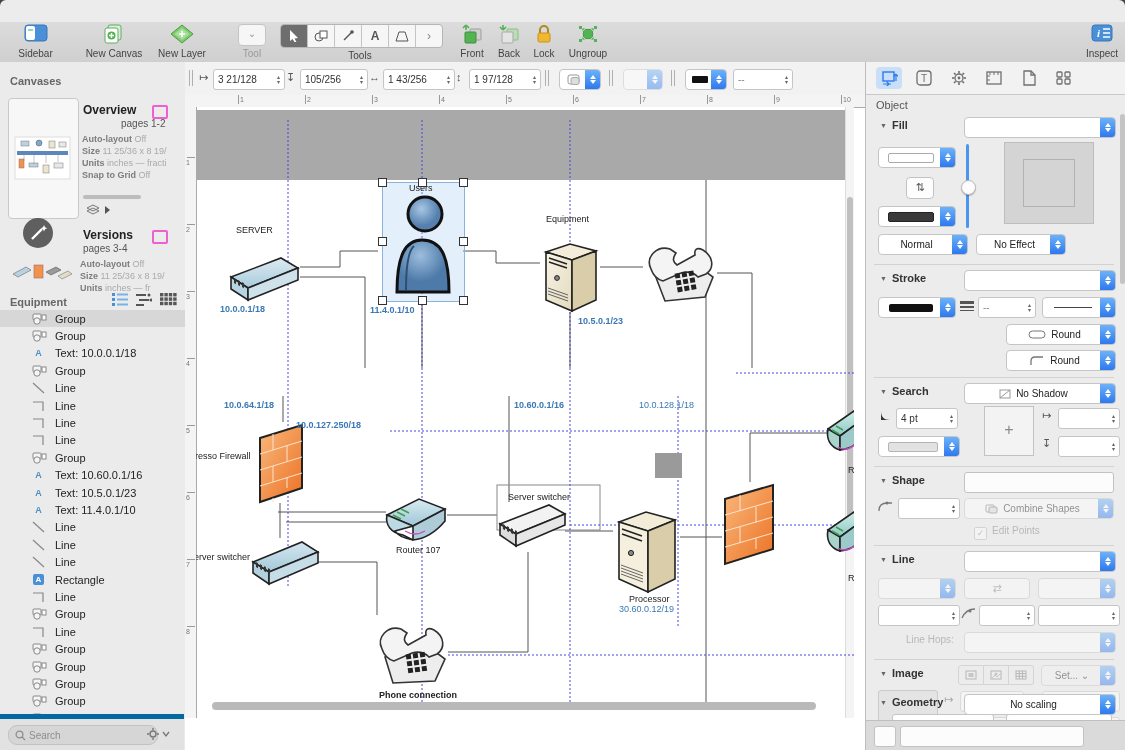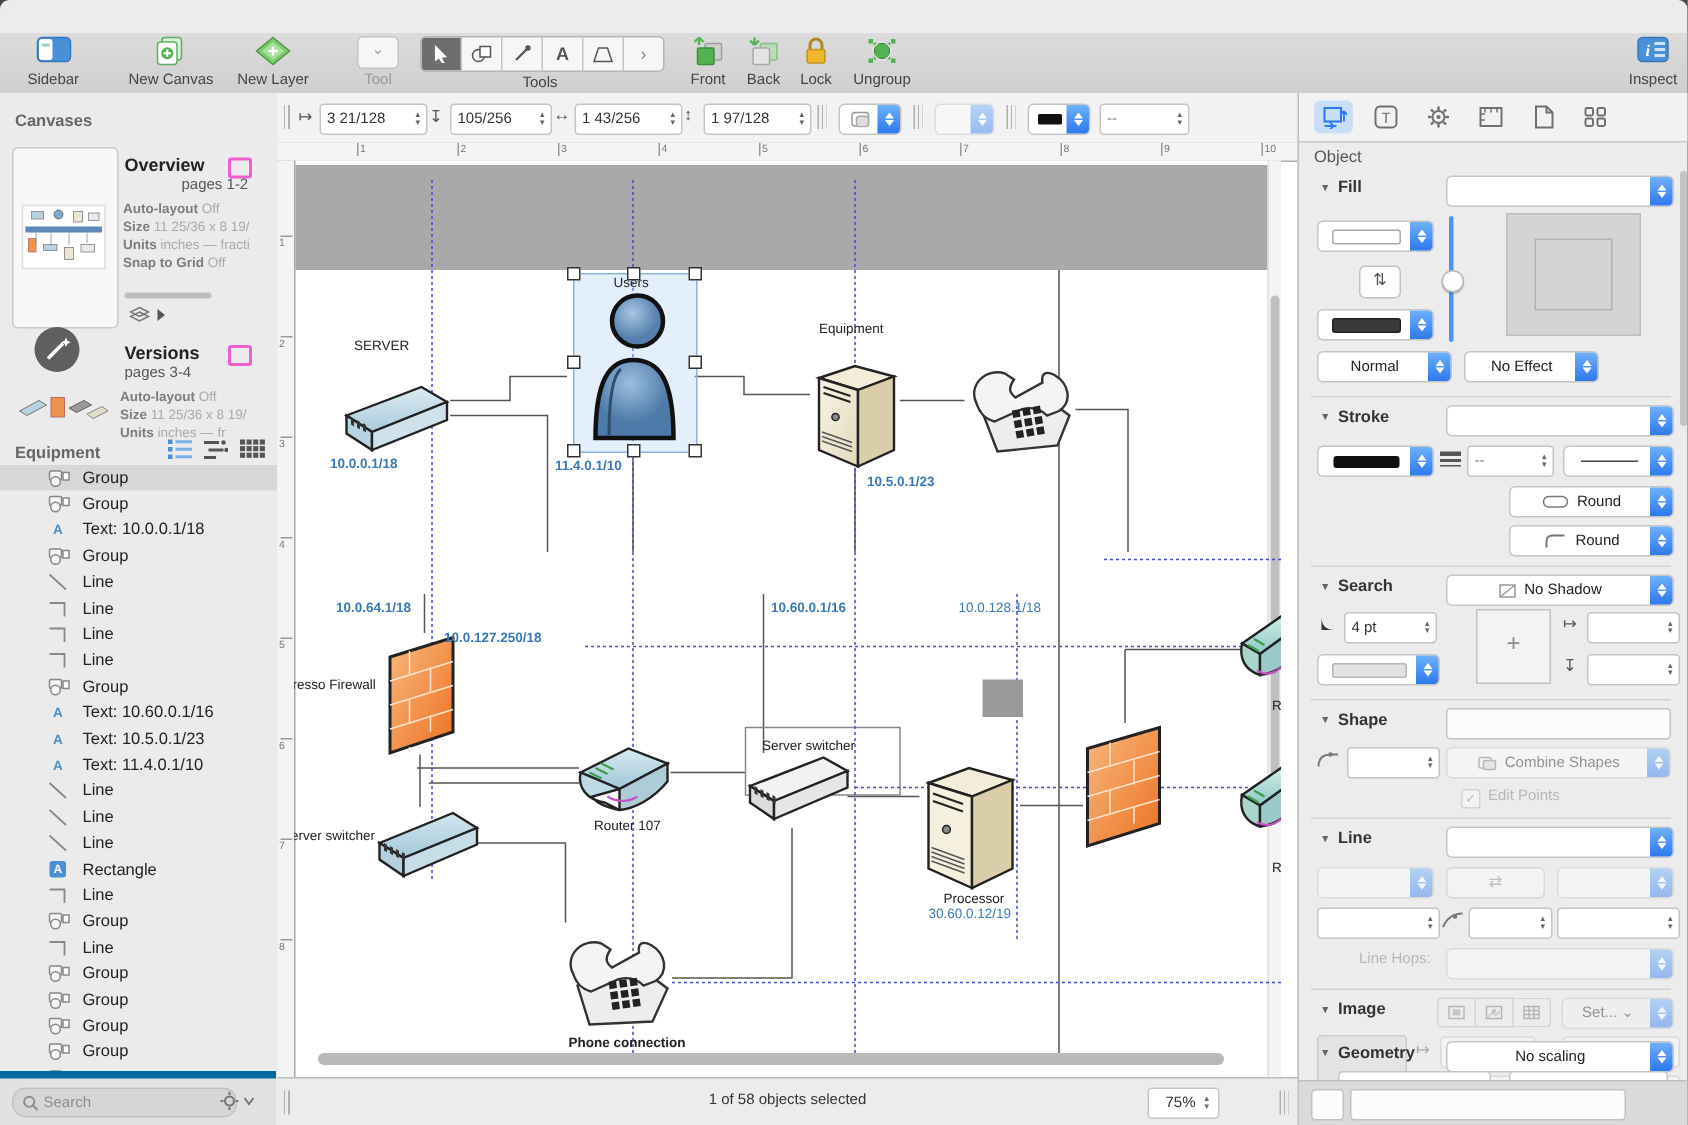--- a/index.html
+++ b/index.html
@@ -904,32 +904,20 @@
     <div class="hd" style="left: 182px; top: 71px;"></div>
         <div class="hd" style="left: 222px; top: 71px;"></div>
         <div class="hd" style="left: 263px; top: 71px;"></div>
         <div class="hd" style="left: 182px; top: 130px;"></div>
         <div class="hd" style="left: 263px; top: 130px;"></div>
         <div class="hd" style="left: 182px; top: 189px;"></div>
         <div class="hd" style="left: 222px; top: 189px;"></div>
         <div class="hd" style="left: 263px; top: 189px;"></div>
       </div>
 
-    <div id="statusbar">
-      <div class="abs handle" style="left:4px;top:8px;"></div>
-      <div id="selstatus">1 of 58 objects selected</div>
-      <div id="zoombox">
-          <span>75%</span>
-          <span class="ar">
-            <i>▴</i>
-            <i>▾</i>
-          </span>
-        </div>
-      <div class="abs handle" style="right:6px;top:8px;"></div>
-    </div>
   </div>
 
   <div id="inspector">
     <div id="insptabs">
       <span class="itab sel">
           <svg width="18" height="16">
             <rect x="3" y="2" width="11" height="9" fill="none" stroke="#2d79ef" stroke-width="1.4"></rect>
             <path d="M3,14 h8 M9,14 l-2.5,-2.5 M9,14 l-2.5,2.5" stroke="#2d79ef" stroke-width="1.2" fill="none"></path>
             <path d="M16,11 v-7 M16,4 l-2.5,2.5 M16,4 l2.0,2.5" stroke="#2d79ef" stroke-width="1.2" fill="none"></path>
           </svg>

